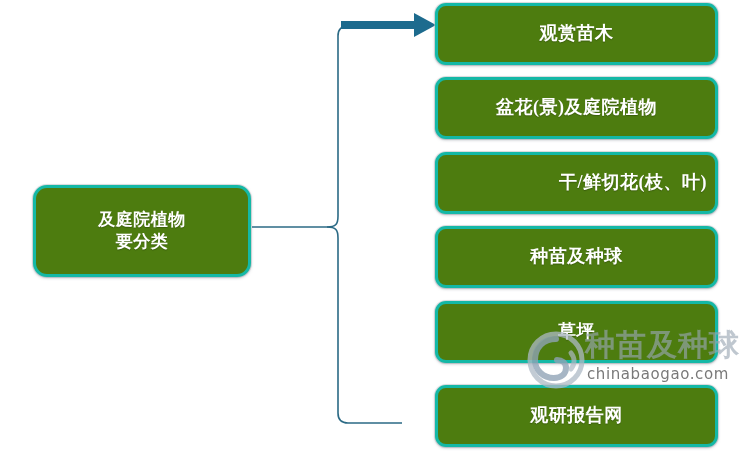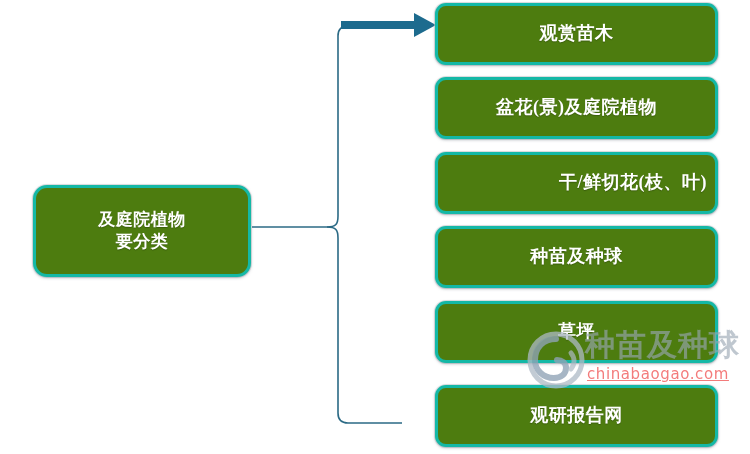--- a/index.html
+++ b/index.html
@@ -102,24 +102,23 @@
     white-space: nowrap;
   }
   .wm-url {
     position: absolute;
     left: 60px;
     top: 40px;
     font-family: "DejaVu Sans", "Liberation Sans", sans-serif;
     font-weight: 400;
     font-size: 15px;
     letter-spacing: 0.6px;
-    color: #ef4444;
+    color: #404040;
     opacity: 0.80;
     white-space: nowrap;
-    text-decoration: underline;
   }
   #wm-logo {
     position: absolute;
     left: 0px;
     top: 6px;
   }
 </style>
 </head>
 <body>
 

